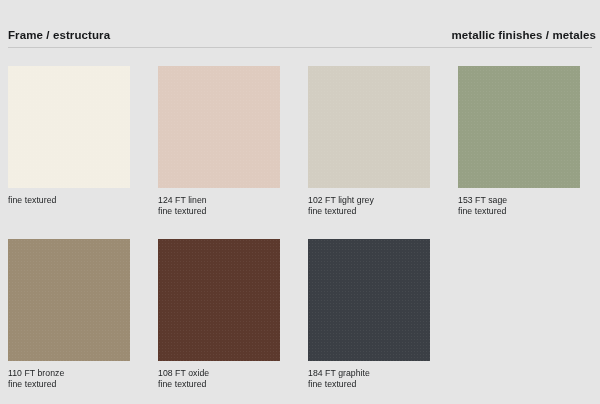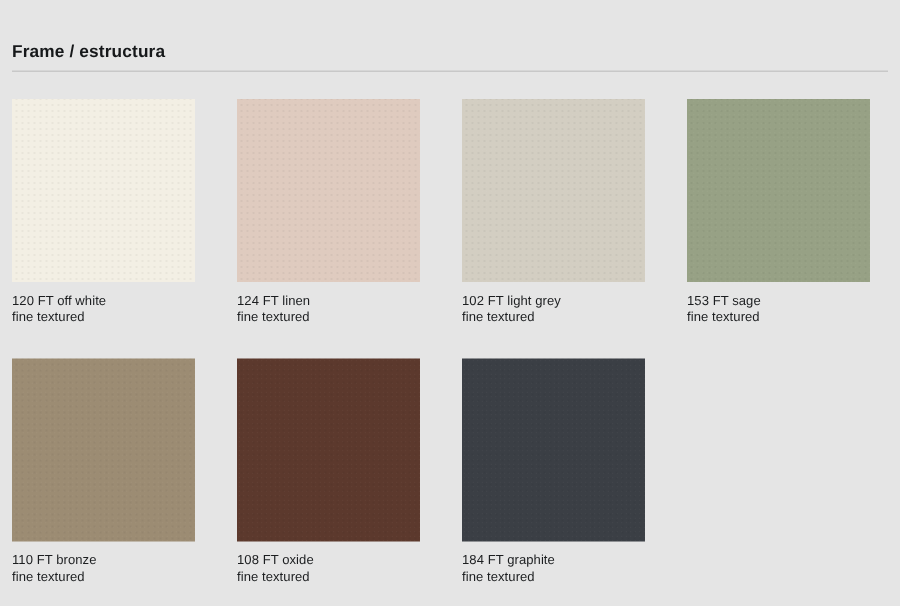--- a/index.html
+++ b/index.html
@@ -108,29 +108,29 @@
     white-space: nowrap;
   }
 </style>
 </head>
 <body>
 
 <div class="page">
 
   <div class="header">
     <div class="header-title">Frame / estructura</div>
+    <div class="header-title-right">metallic finishes / metales</div>
   </div>
   <div class="header-rule"></div>
 
   <div class="grid">
 
     <div class="cell">
       <div class="swatch" style="background: rgb(243, 239, 228);"></div>
       <div class="caption">
-        <span class="caption-name">120 FT off white</span>
         <span class="caption-finish">fine textured</span>
       </div>
     </div>
 
     <div class="cell">
       <div class="swatch" style="background: rgb(223, 203, 191);"></div>
       <div class="caption">
         <span class="caption-name">124 FT linen</span>
         <span class="caption-finish">fine textured</span>
       </div>

